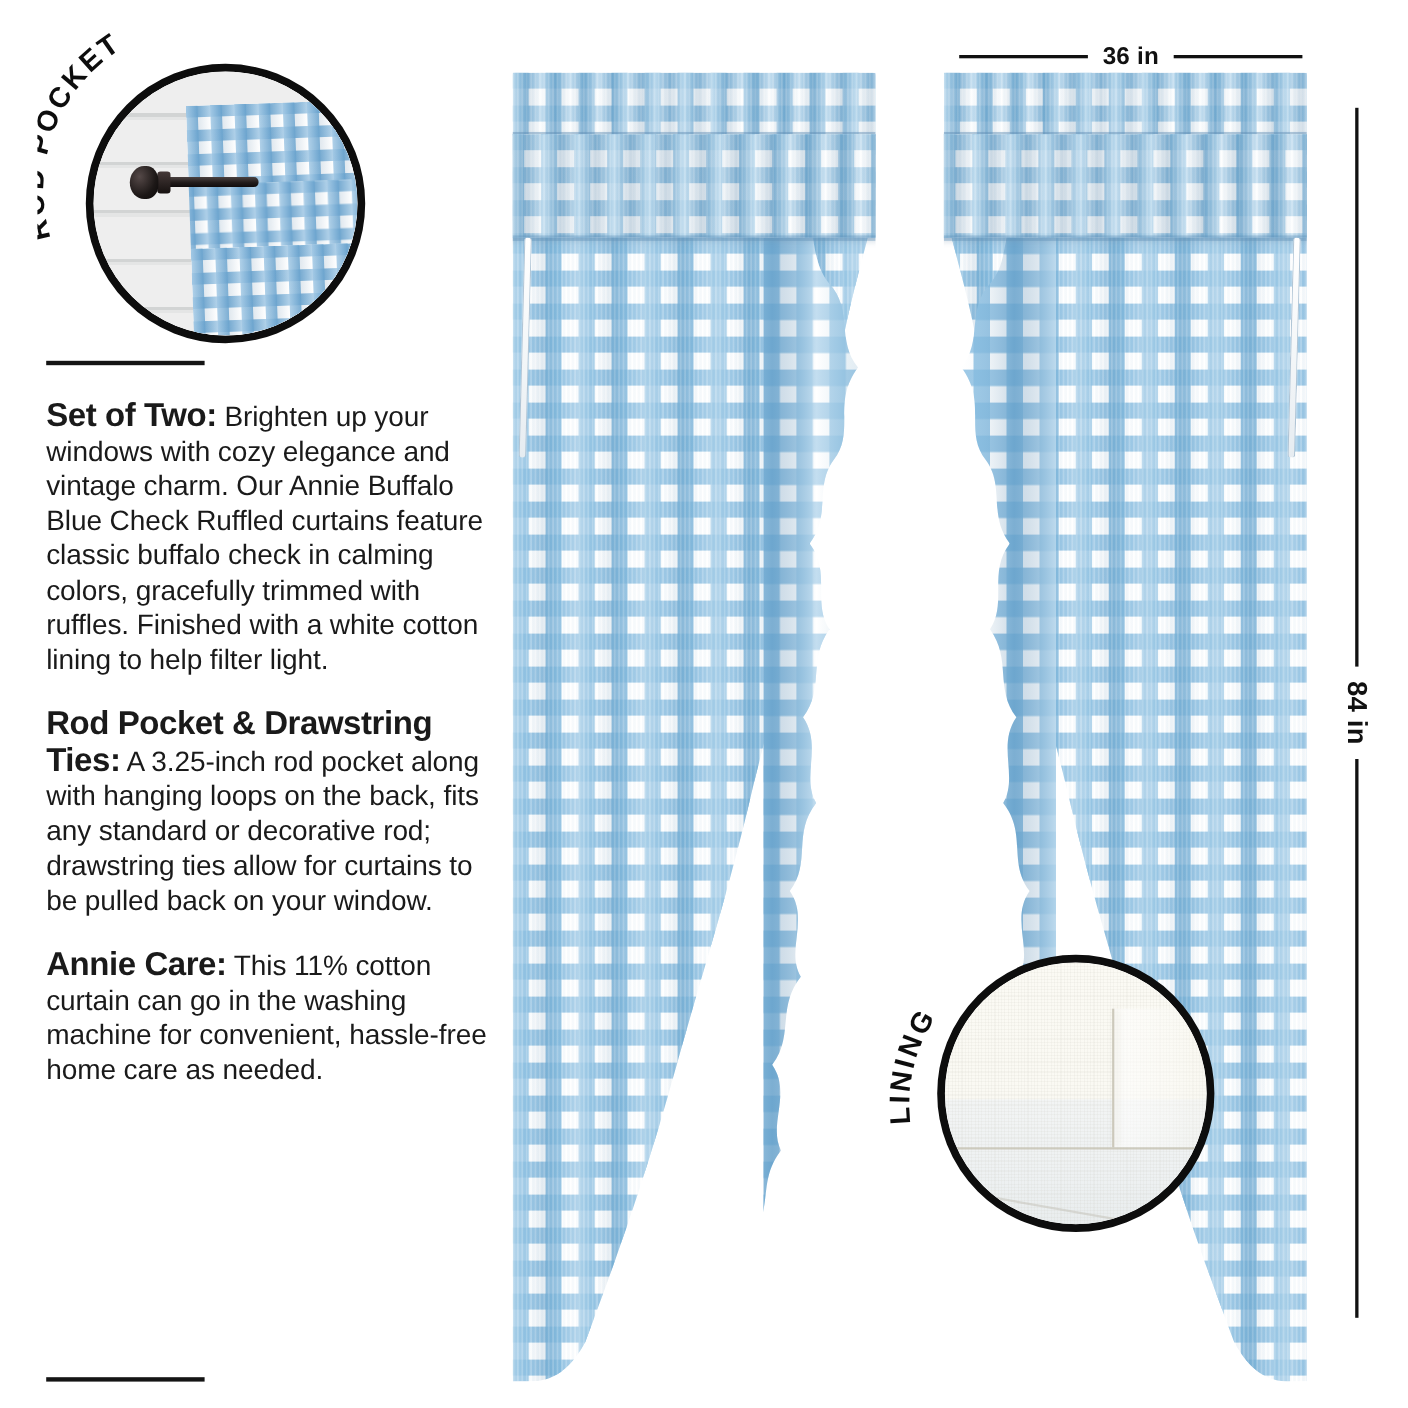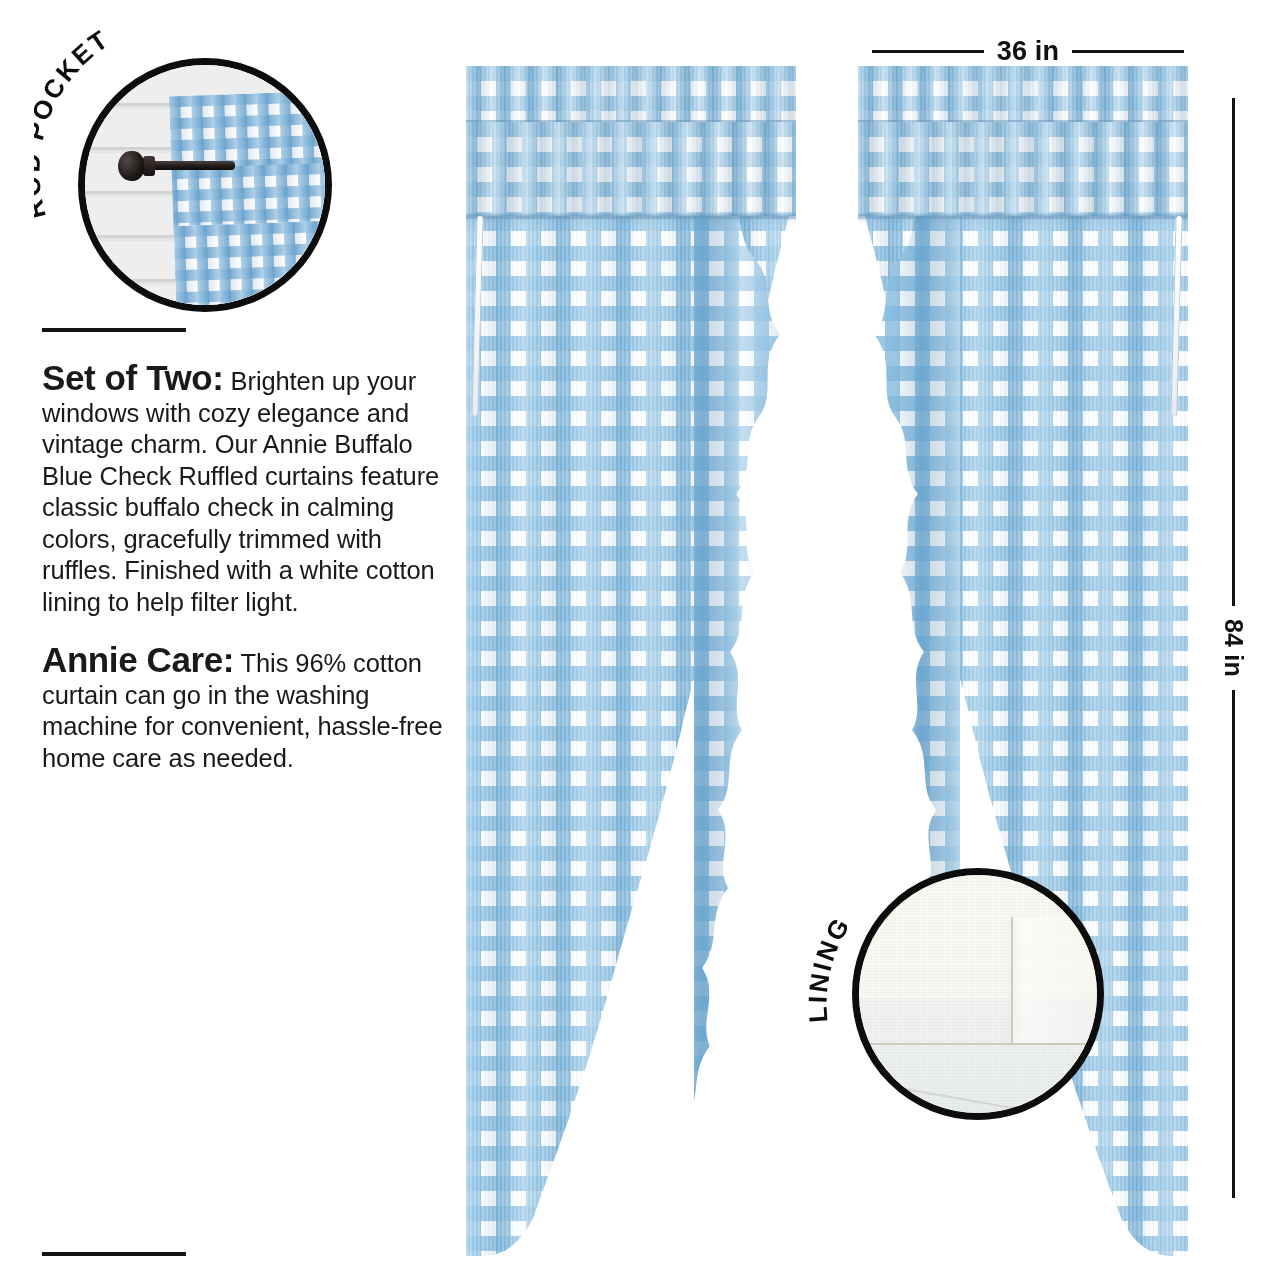--- a/index.html
+++ b/index.html
@@ -43,21 +43,21 @@
 
   .feature p {
     font-size: 25.5px;
     line-height: 31.5px;
     color: #1a1a1a;
     letter-spacing: -0.1px;
     font-weight: 400;
   }
   .feature .ftitle {
     font-weight: bold;
-    font-size: 35px;
+    font-size: 30px;
     letter-spacing: -0.4px;
   }
 
   
   .gingham {
     background-color: #ffffff;
     background-image:
       
       repeating-linear-gradient(90deg,
         rgba(255,255,255,0.20) 0px, rgba(255,255,255,0.20) 2px,
@@ -319,21 +319,21 @@
   #dim-width {
     position: absolute;
     left: 872px; top: 36px;
     width: 312px; height: 30px;
     display: flex;
     align-items: center;
     justify-content: space-between;
   }
   #dim-width .dline { flex: 1; height: 3px; background: #111111; }
   #dim-width .dlabel {
-    font-size: 27px;
+    font-size: 22px;
     font-weight: bold;
     color: #111111;
     padding: 0 13px;
     letter-spacing: 0.2px;
   }
 
   #dim-height {
     position: absolute;
     left: 1216px; top: 98px;
     width: 34px; height: 1100px;
@@ -362,25 +362,30 @@
   <div class="rule" id="rule-top"></div>
 
   <div id="text-column">
 
     <div class="feature">
       <p>
         <span class="ftitle">Set of Two:</span><span> Brighten up your windows with cozy elegance and vintage charm. Our Annie Buffalo Blue Check Ruffled curtains feature classic buffalo check in calming colors, gracefully trimmed with ruffles. Finished with a white cotton lining to help filter light.</span>
       </p>
     </div>
 
-
-
     <div class="feature">
       <p>
-        <span class="ftitle">Annie Care:</span><span> This 96% cotton curtain can go in the washing machine for convenient, hassle-free home care as needed.</span>
+        <span class="ftitle">Rod Pocket &amp; Drawstring Ties:</span><span> A 3.25-inch rod pocket along with hanging loops on the back, fits any standard or decorative rod; drawstring ties allow for curtains to be pulled back on your window.</span>
+      </p>
+    </div>
+
+
+    <div class="feature">
+      <p>
+        <span class="ftitle">Annie Care:</span><span> This 11% cotton curtain can go in the washing machine for convenient, hassle-free home care as needed.</span>
       </p>
     </div>
 
   </div>
 
   <div class="rule" id="rule-bottom"></div>
 
   <div class="panel" id="panel-left">
     <svg width="0" height="0" style="position:absolute" aria-hidden="true">
       <defs>

